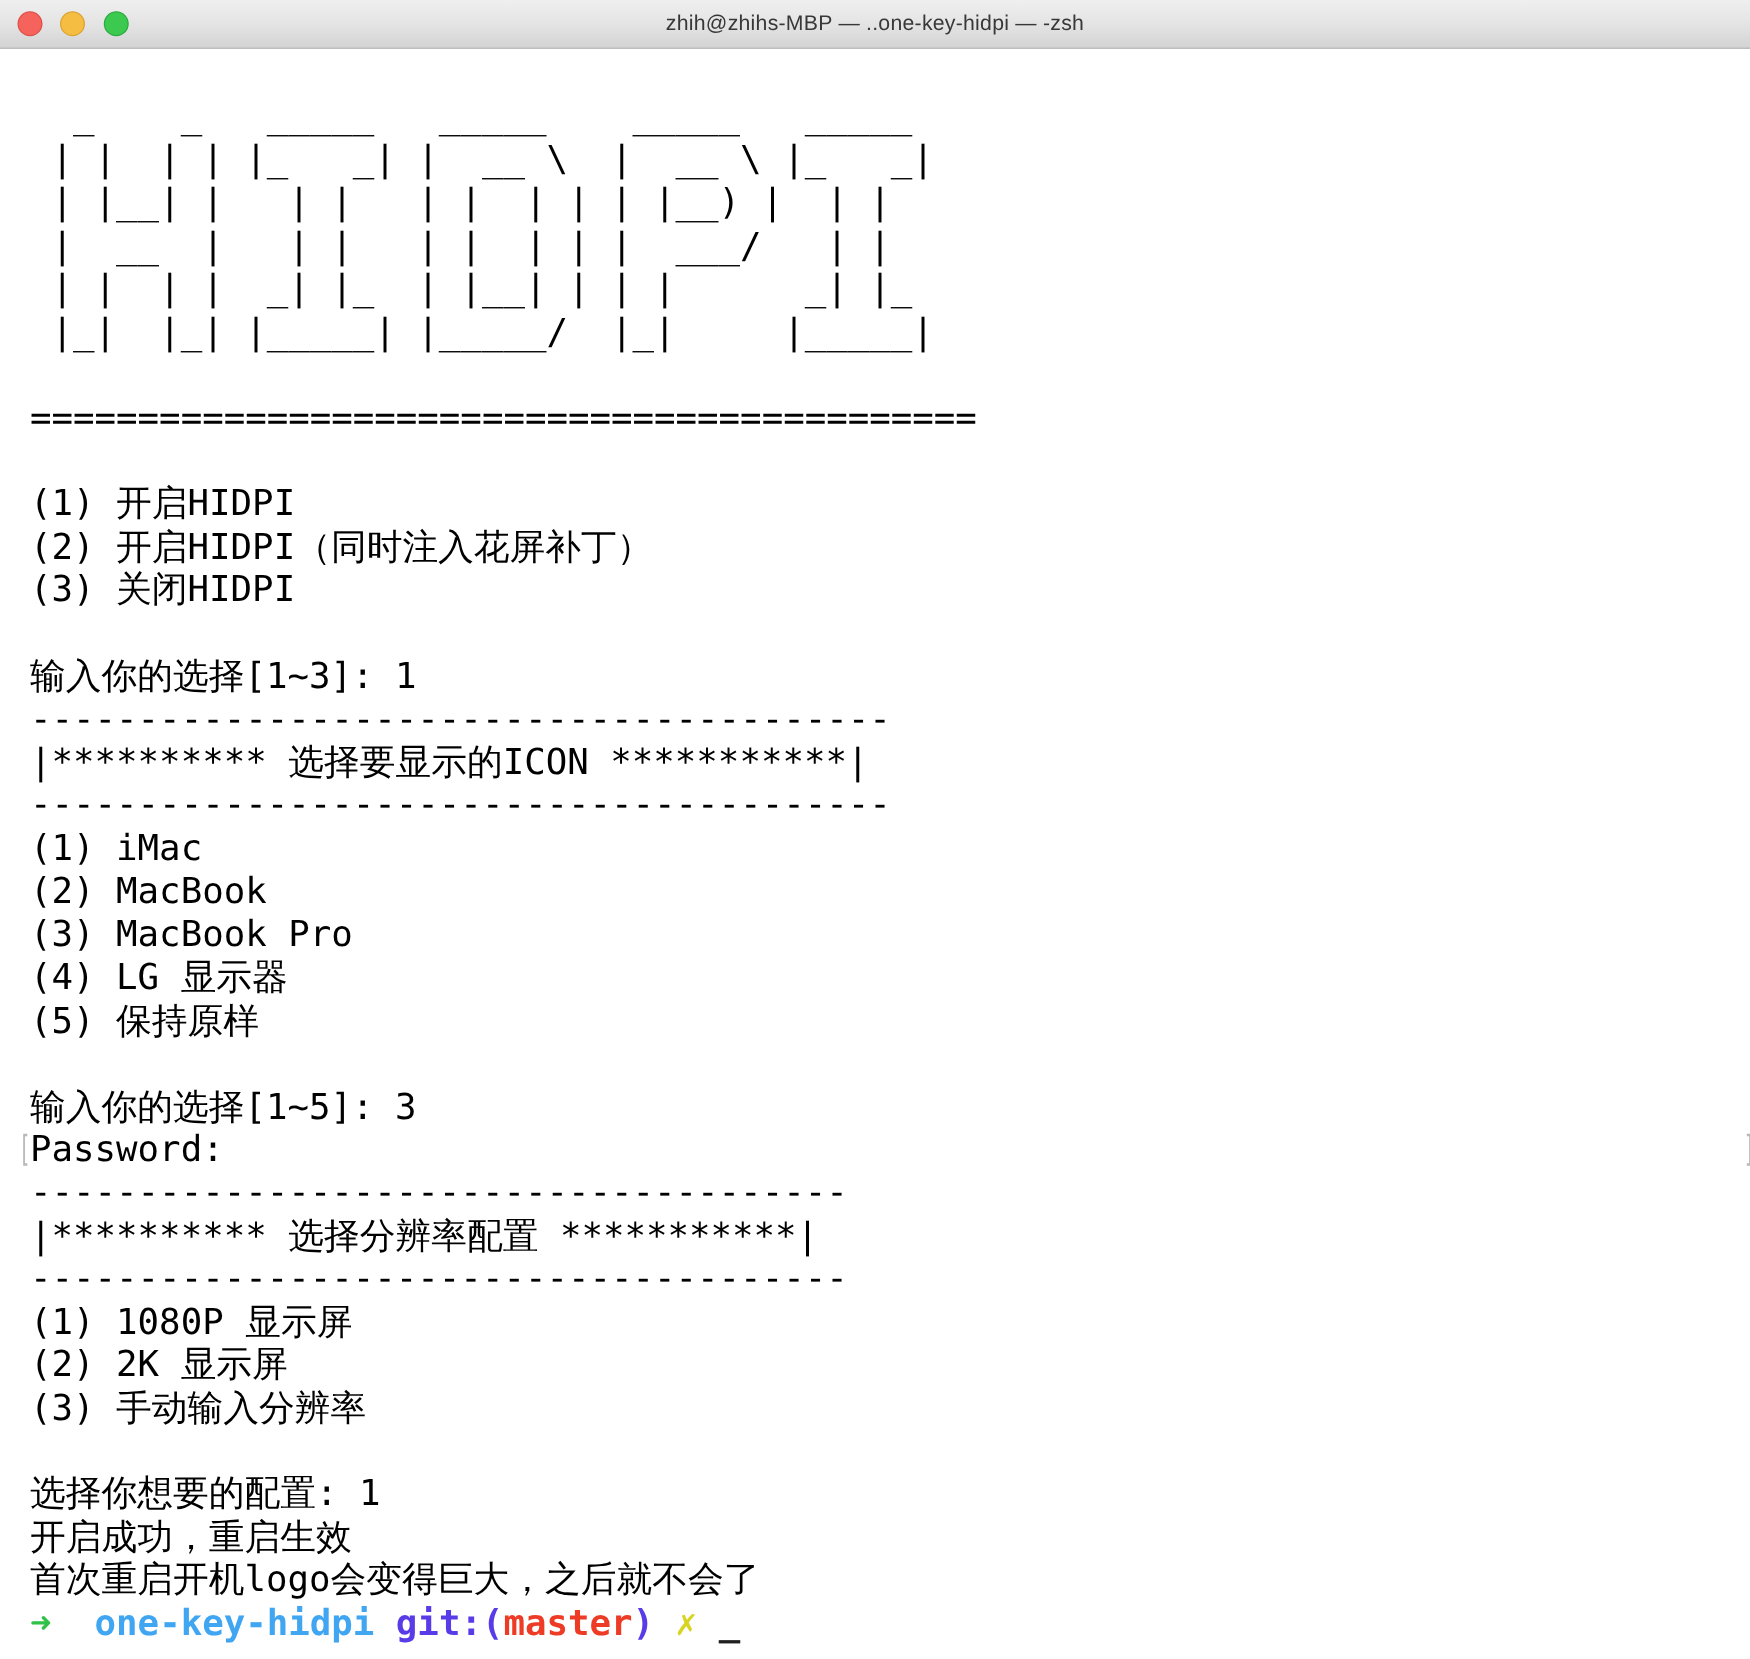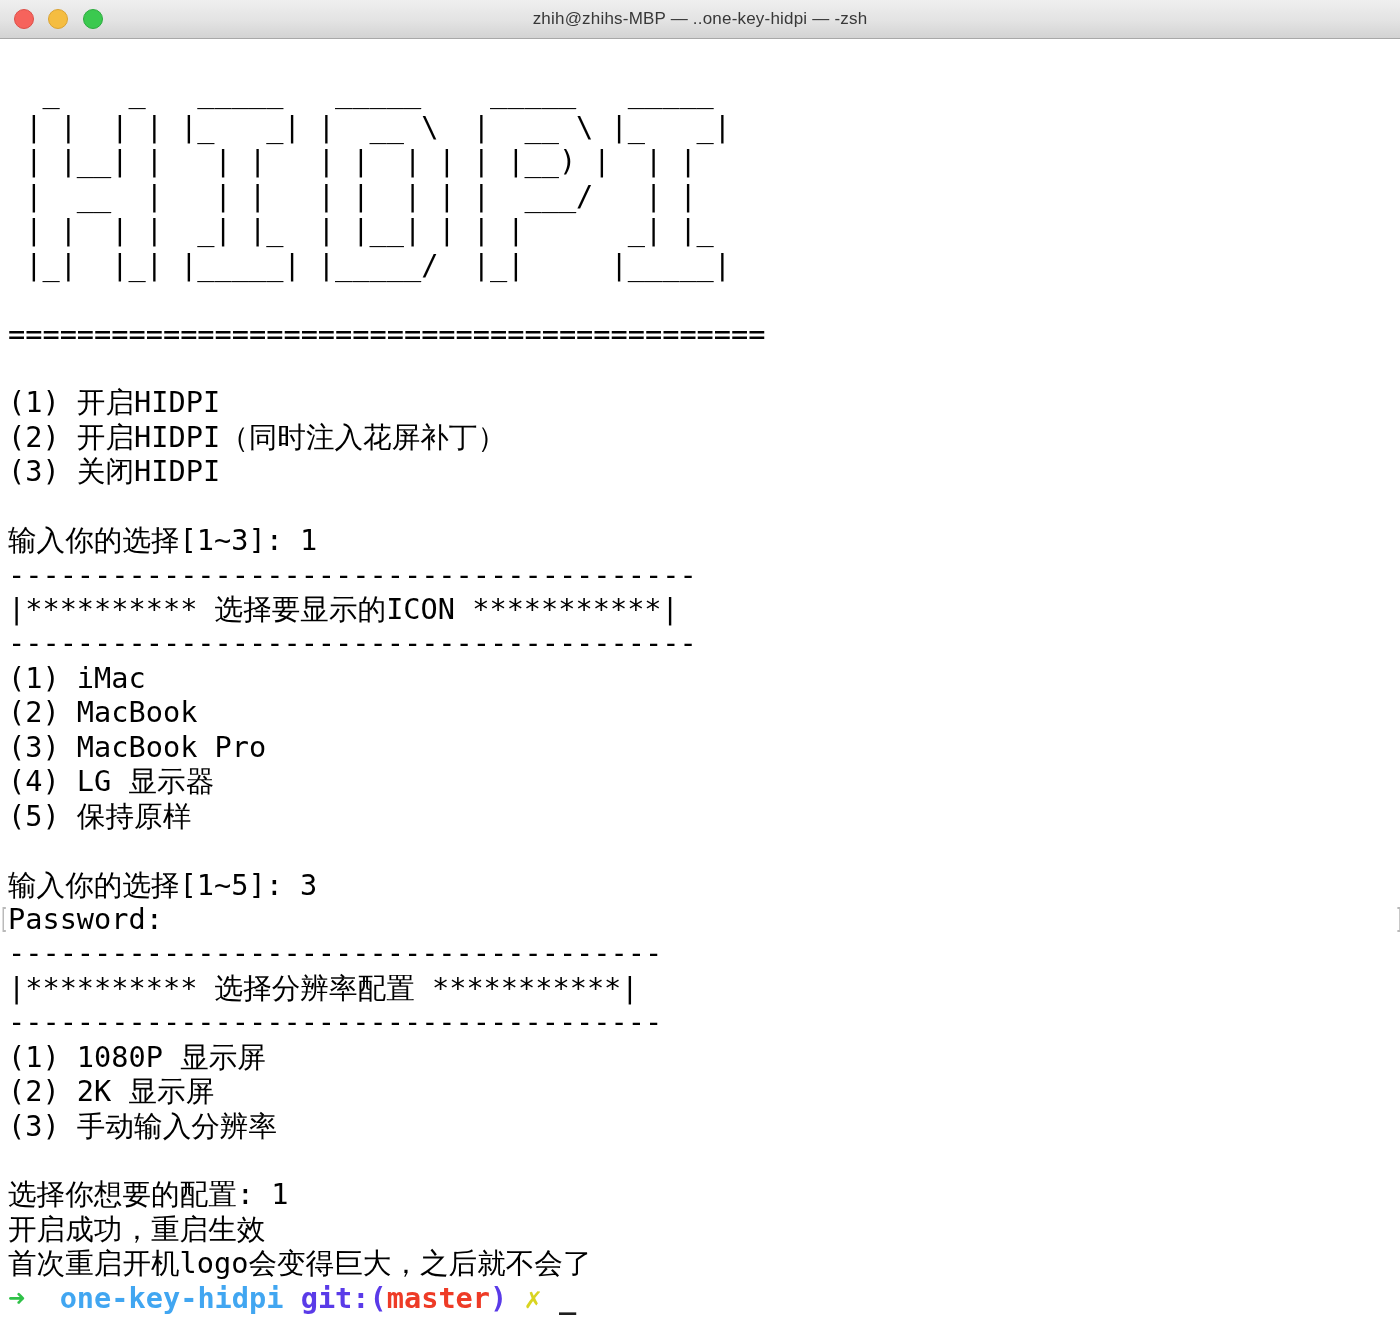--- a/index.html
+++ b/index.html
@@ -13,21 +13,21 @@
   .titlebar .title{text-align:center;line-height:38px;
             font-family:"Liberation Sans","DejaVu Sans",sans-serif;
             font-size:17px;color:#383838;letter-spacing:.2px;}
   .tl-btn{position:absolute;top:9px;width:20px;height:20px;border-radius:50%;box-sizing:border-box;}
   .tl-close{left:14px;background:#f6635c;border:1px solid #dd4f48;}
   .tl-min  {left:48px;background:#f5bd41;border:1px solid #dba332;}
   .tl-zoom {left:83px;background:#3bc94f;border:1px solid #2dab3f;}
 
   
   .screen{position:absolute;left:0;top:39px;right:0;bottom:0;
-          padding:2px 0 0 8px;white-space:pre;
+          padding:2px 0 0 24px;white-space:pre;
           font-size:28.6px;line-height:34.45px;color:#000000;}
   .tl{position:relative;height:34.45px;white-space:pre;}
   .mark{position:absolute;color:#b9b9b9;transform:scaleX(.55);}
   .mark-l{left:-9px;transform-origin:left center;}
   .mark-r{right:-4px;transform-origin:right center;}
 </style>
 </head>
 <body>
 
 <div class="window">

